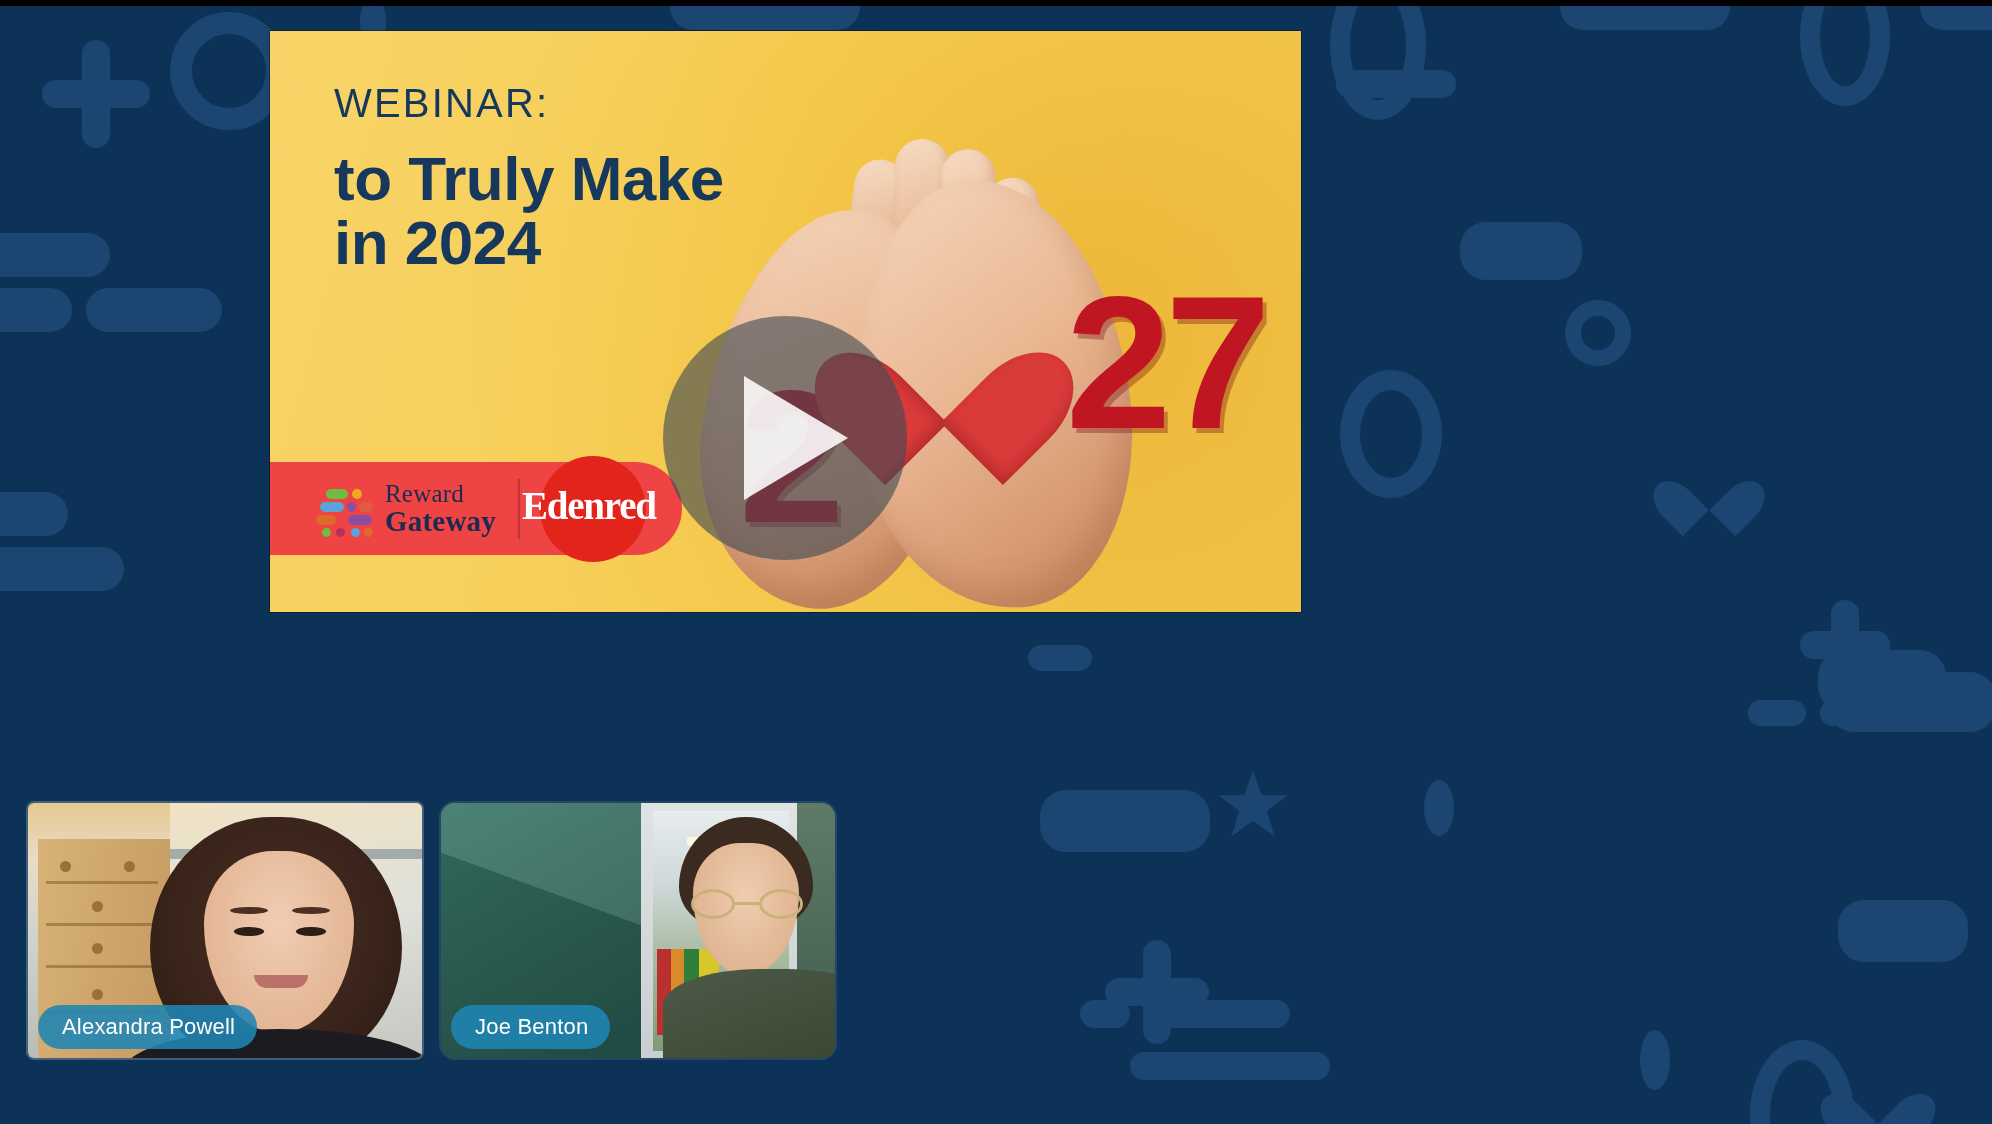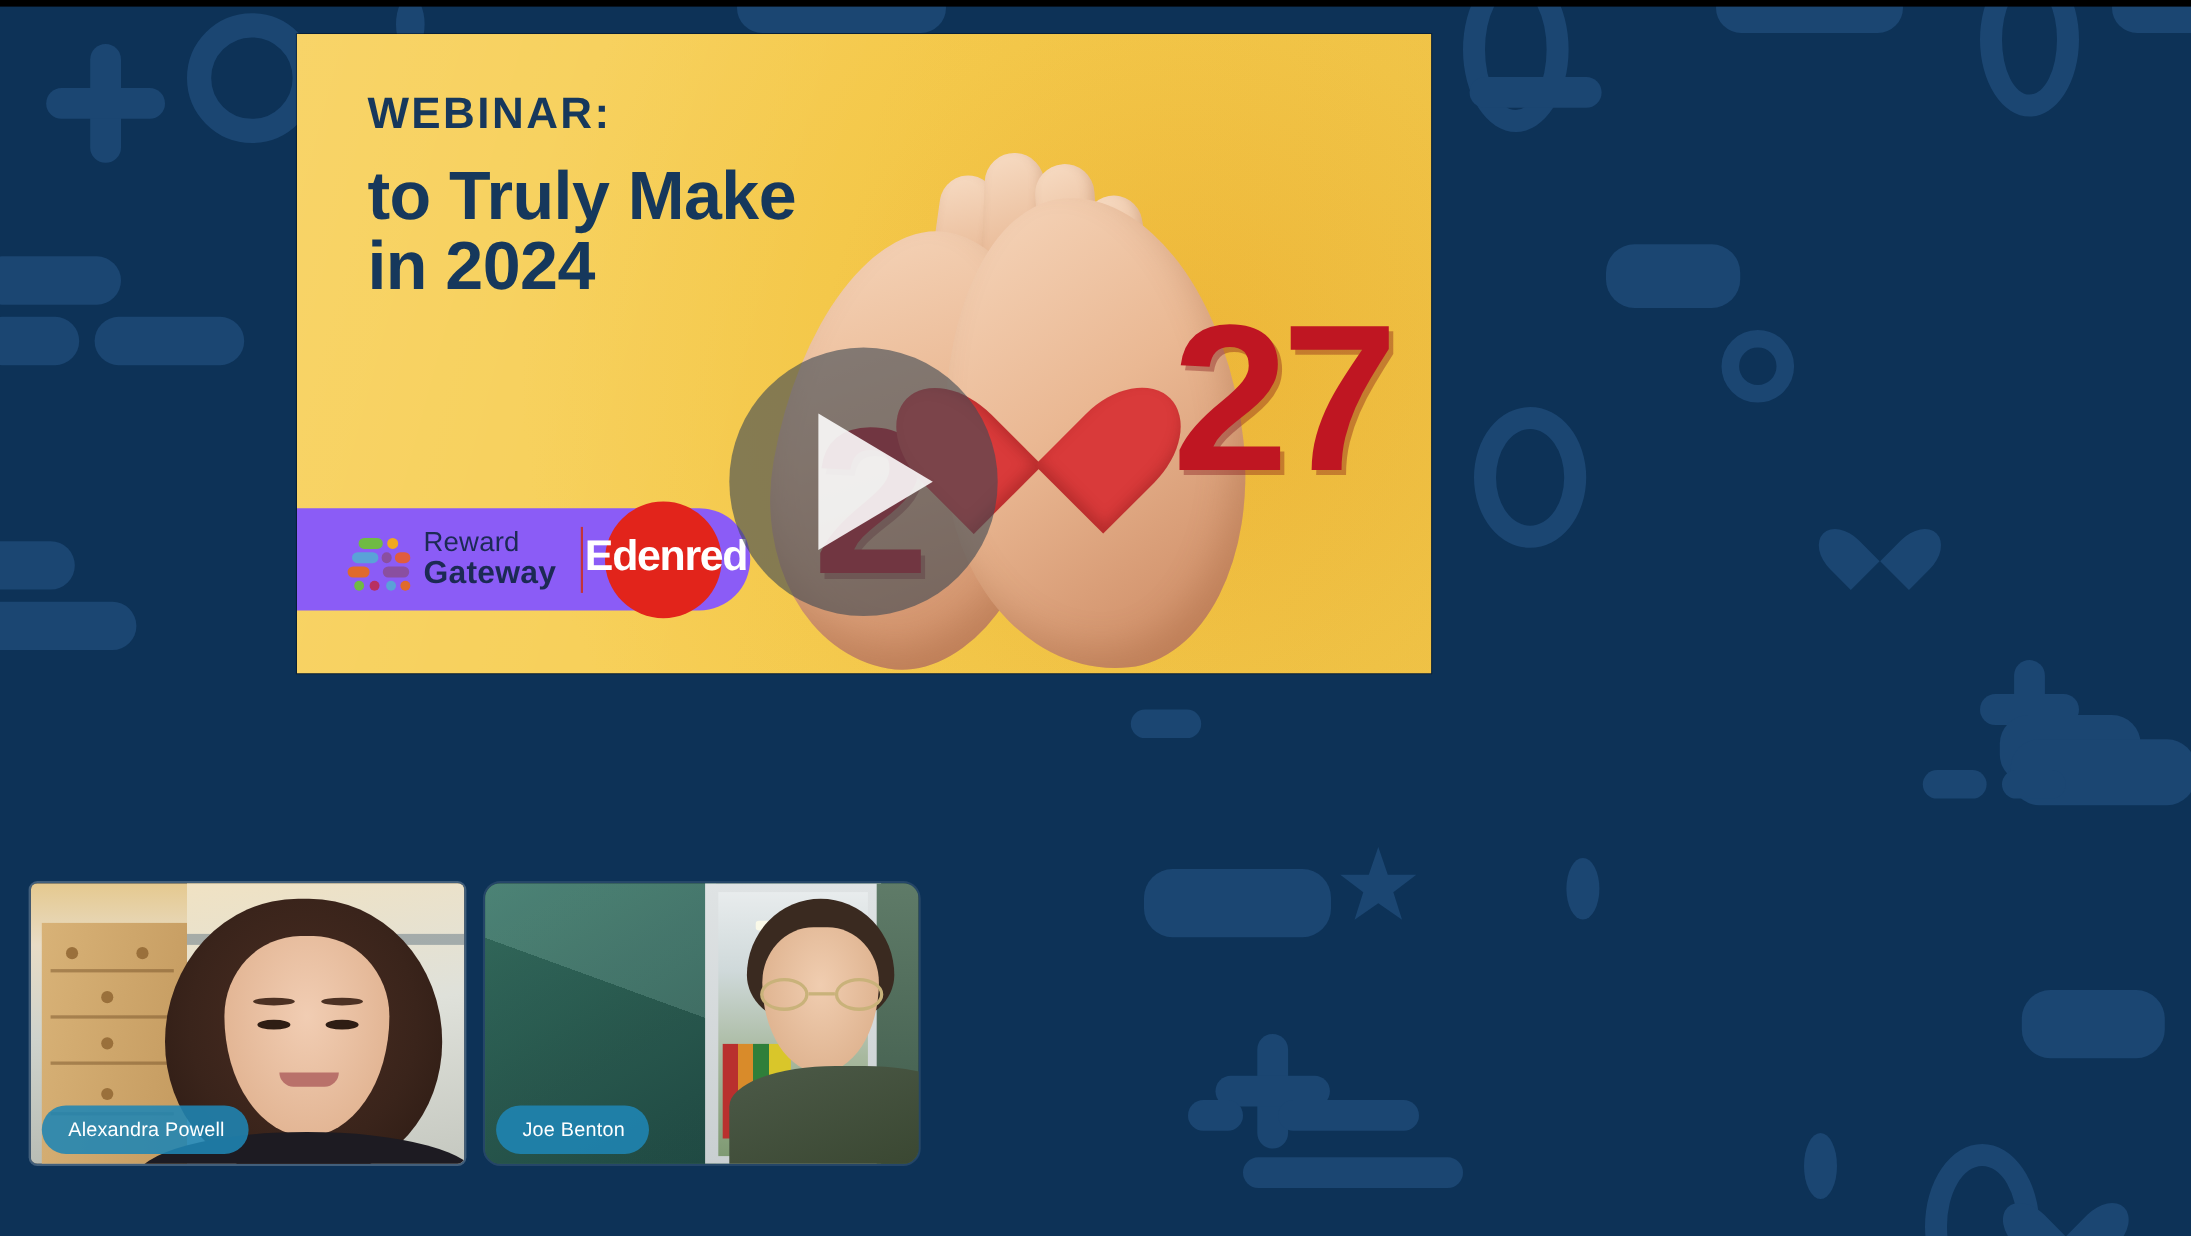--- a/index.html
+++ b/index.html
@@ -61,21 +61,21 @@
   }
   
   .slide::after{
     content:""; position:absolute; inset:0;
     background: linear-gradient(105deg, rgba(255,255,255,.10) 0%, rgba(255,255,255,0) 45%, rgba(190,130,20,.10) 100%);
   }
 
   .slide-text { position:absolute; left:64px; top:52px; z-index:4; }
   .eyebrow {
     font-size:40px; letter-spacing:2.2px; color:#16385c;
-    font-weight:700; line-height:1;
+    font-weight:400; line-height:1;
   }
   .headline {
     margin-top:24px; font-size:62px; line-height:1.03;
     font-weight:700; color:#16385c; letter-spacing:-.5px;
   }
   .headline div { white-space:nowrap; }
 
   
   .art { position:absolute; right:0; top:0; width:640px; height:581px; z-index:2; overflow:hidden; }
   .palm {
@@ -107,22 +107,22 @@
   }
   .num2sm {
     position:absolute; left:78px; top:330px; z-index:2;
     font-size:190px; font-weight:700; color:#bf1622; line-height:1;
     text-shadow: 4px 5px 0 rgba(120,10,18,.35);
   }
 
   
   .logo-band {
     position:absolute; left:0; bottom:57px; width:412px; height:93px;
-    background:#8b5cf6; border-top-right-radius:48px; border-bottom-right-radius:48px;
-    z-index:6; display:flex; align-items:center; padding-left:46px; gap:0;
+    background:#ef4444; border-top-right-radius:48px; border-bottom-right-radius:48px;
+    z-index:6; display:flex; align-items:center; padding-left:46px; gap:0;font-family:Liberation Serif, serif;
   }
   .rg-mark { position:relative; width:56px; height:44px; margin-right:13px; flex:none;}
   .rg-mark i { position:absolute; display:block; border-radius:6px; }
   .rg-word { color:#1c2a54; line-height:1.0; }
   .rg-word .a { font-size:25px; font-weight:400; letter-spacing:.2px; }
   .rg-word .b { font-size:29px; font-weight:700; letter-spacing:.2px; margin-top:1px;}
   .band-div { width:2px; height:60px; background:#c3343a; margin:0 20px 0 22px; flex:none;}
   .edenred {
     position:relative; width:106px; height:106px; flex:none;
   }
@@ -210,21 +210,21 @@
   .sb-glasses i:first-child { left:0; }
   .sb-glasses i:last-child { right:0; }
   .sb-glasses b { position:absolute; left:44px; top:13px; width:24px; height:3px; background:#c9b27a; }
   .sb-shirt { position:absolute; left:222px; top:166px; width:220px; height:92px;
     background:linear-gradient(160deg,#4c5a48,#38452f); border-radius:44% 44% 0 0 / 40% 40% 0 0; }
 
   .name-badge {
     position:absolute; z-index:14; height:44px; display:flex; align-items:center;
     padding:0 22px 0 24px; border-radius:999px;
     background:rgba(31,133,180,.88);
-    color:#ffffff; font-size:18px; font-weight:400; letter-spacing:.2px;
+    color:#ffffff; font-size:22px; font-weight:400; letter-spacing:.2px;
     white-space:nowrap;
   }
   #badge-a { left:38px;  top:1005px; }
   #badge-b { left:451px; top:1005px; }
 </style>
 </head>
 <body>
 
 <div id="stage">
 

